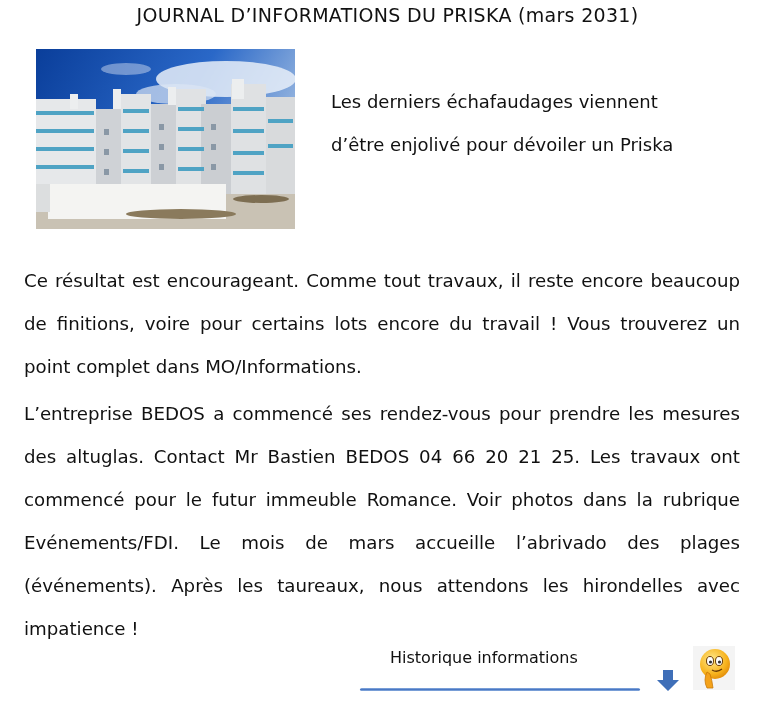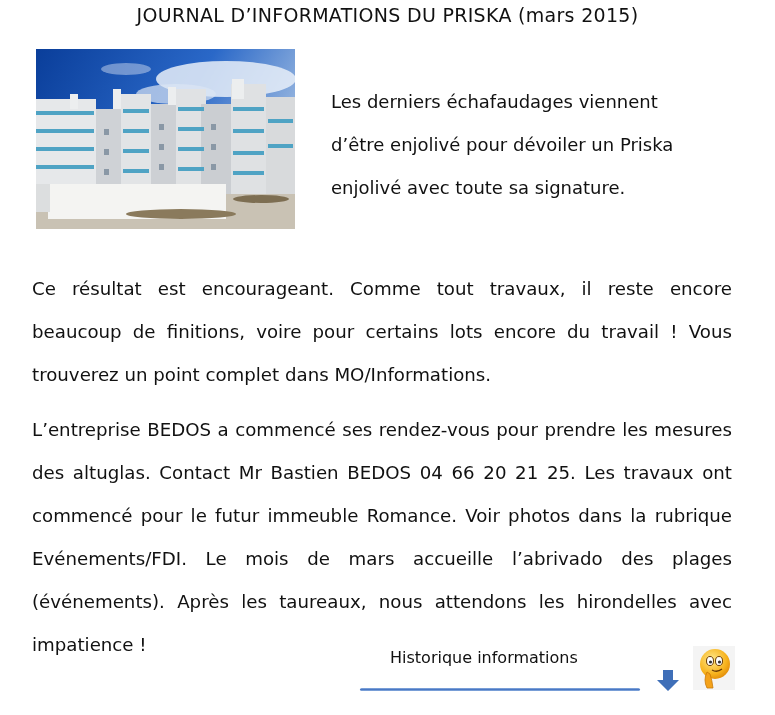--- a/index.html
+++ b/index.html
@@ -3,31 +3,31 @@
 <meta charset="utf-8">
 <style>
   html, body { margin:0; padding:0; background:#ffffff; }
   body { width:775px; height:715px; position:relative; overflow:hidden;
          font-family: "DejaVu Sans", sans-serif; color:#111; }
   .title { position:absolute; left:0; top:4px; width:775px; text-align:center;
            font-size:19px; letter-spacing:0.3px; color:#111; }
   .photo { position:absolute; left:36px; top:49px; width:259px; height:180px; overflow:hidden; }
   .intro { position:absolute; left:331px; top:80px; width:430px; font-size:18px; line-height:43px; }
   .body { position:absolute; left:20px; top:255px; width:724px; font-size:18.2px; line-height:43px; text-align:justify; }
-  .body p { margin:12px; }
+  .body p { margin:4px; }
   .hist-label { position:absolute; left:390px; top:648px; font-size:16px; color:#111; }
   .hist-line { position:absolute; left:360px; top:688px; width:280px; height:3px;
                background:linear-gradient(#8fb0e0,#4a78c4,#8fb0e0); border-radius:2px; }
   .arrow { position:absolute; left:656px; top:670px; width:24px; height:22px; }
   .smiley { position:absolute; left:693px; top:646px; width:42px; height:44px; background:#f4f4f4; }
 </style>
 </head>
 <body>
 
-<div class="title">JOURNAL D’INFORMATIONS DU PRISKA (mars 2015)</div>
+<div class="title">JOURNAL D’INFORMATIONS DU PRISKA (mars 2031)</div>
 
 <div class="photo">
   <svg width="259" height="180" viewBox="0 0 259 180">
     <defs>
       <linearGradient id="sky" x1="0" y1="0" x2="1" y2="0.4">
         <stop offset="0" stop-color="#0a3e9a"></stop>
         <stop offset="0.6" stop-color="#2a68c8"></stop>
         <stop offset="1" stop-color="#9ab8e0"></stop>
       </linearGradient>
     </defs>
@@ -85,21 +85,20 @@
     <rect x="12" y="135" width="178" height="35" fill="#f4f4f2"></rect>
     <rect x="0" y="135" width="14" height="28" fill="#dcdedf"></rect>
     <ellipse cx="145" cy="165" rx="55" ry="5" fill="#8a7a5c"></ellipse>
     <ellipse cx="225" cy="150" rx="28" ry="4" fill="#7d6e52"></ellipse>
   </svg>
 </div>
 
 <div class="intro">
   <div>Les derniers échafaudages viennent</div>
   <div>d’être enjolivé pour dévoiler un Priska</div>
-  <div>enjolivé avec toute sa signature.</div>
 </div>
 
 <div class="body">
   <p>Ce résultat est encourageant. Comme tout travaux, il reste encore beaucoup de finitions, voire pour certains lots encore du travail ! Vous trouverez un point complet dans MO/Informations.</p>
   <p>L’entreprise BEDOS a commencé ses rendez-vous pour prendre les mesures des altuglas. Contact Mr Bastien BEDOS 04 66 20 21 25. Les travaux ont commencé pour le futur immeuble Romance. Voir photos dans la rubrique Evénements/FDI. Le mois de mars accueille l’abrivado des plages (événements). Après les taureaux, nous attendons les hirondelles avec impatience !</p>
 </div>
 
 <div class="hist-label">Historique informations</div>
 <div class="hist-line"></div>
 

